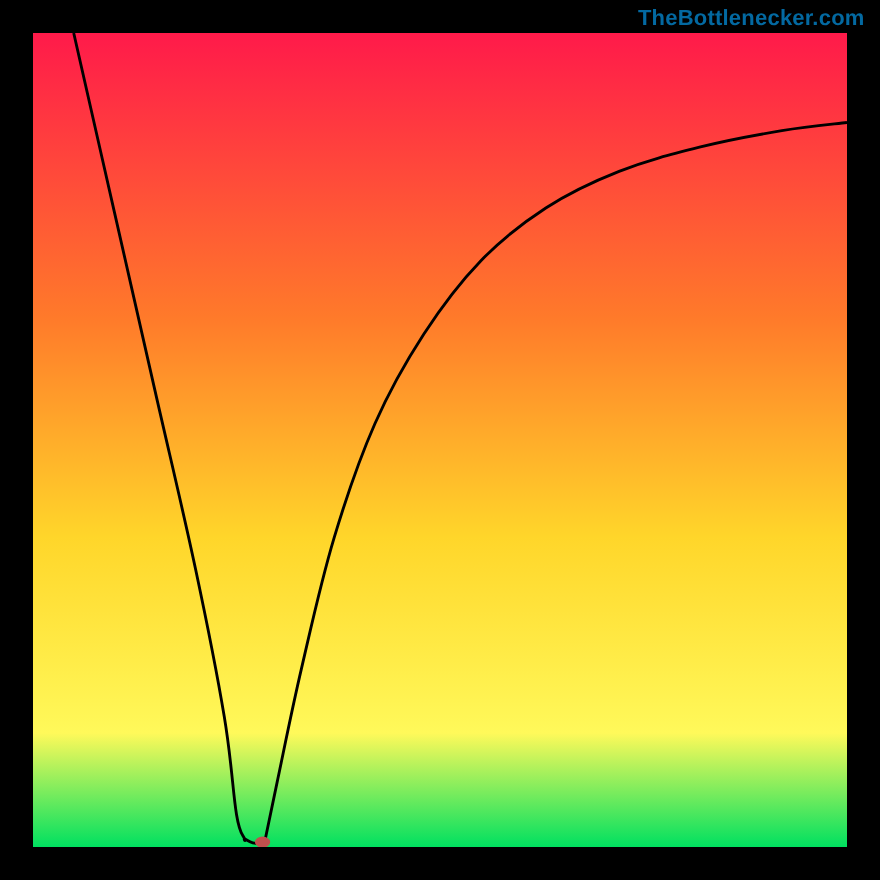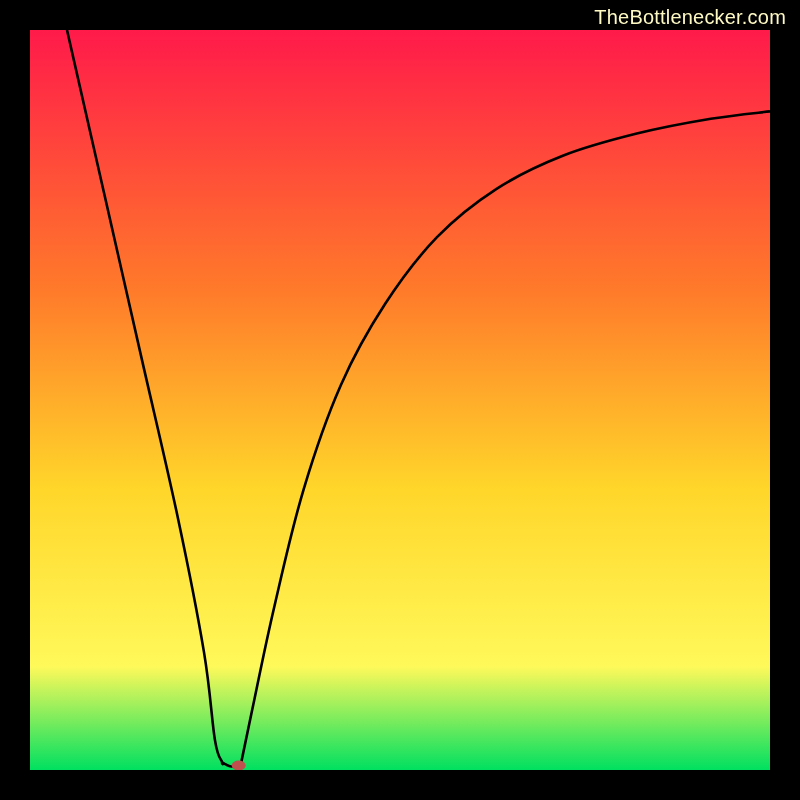--- a/index.html
+++ b/index.html
@@ -22,24 +22,24 @@
     left: 30px;
     top: 30px;
     width: 740px;
     height: 740px;
     overflow: hidden;
   }
   .attribution {
     position: absolute;
     top: 6px;
     right: 14px;
-    color: #fef9c3;
+    color: #0369a1;
     font-size: 20px;
     letter-spacing: 0.2px;
-    font-weight: 400;
+    font-weight: 700;
   }
 </style>
 </head>
 <body>
 
 <div class="frame">
   <div class="attribution">TheBottlenecker.com</div>
   <div class="plot">
     <svg id="chart-svg" width="740" height="740" viewBox="0 0 740 740">
       <defs>

